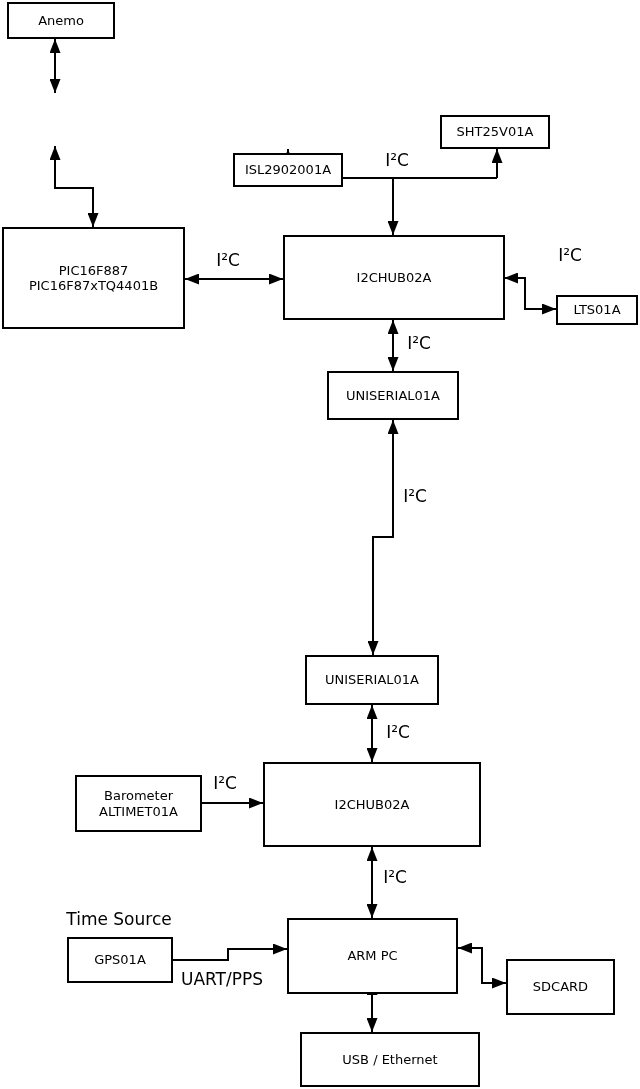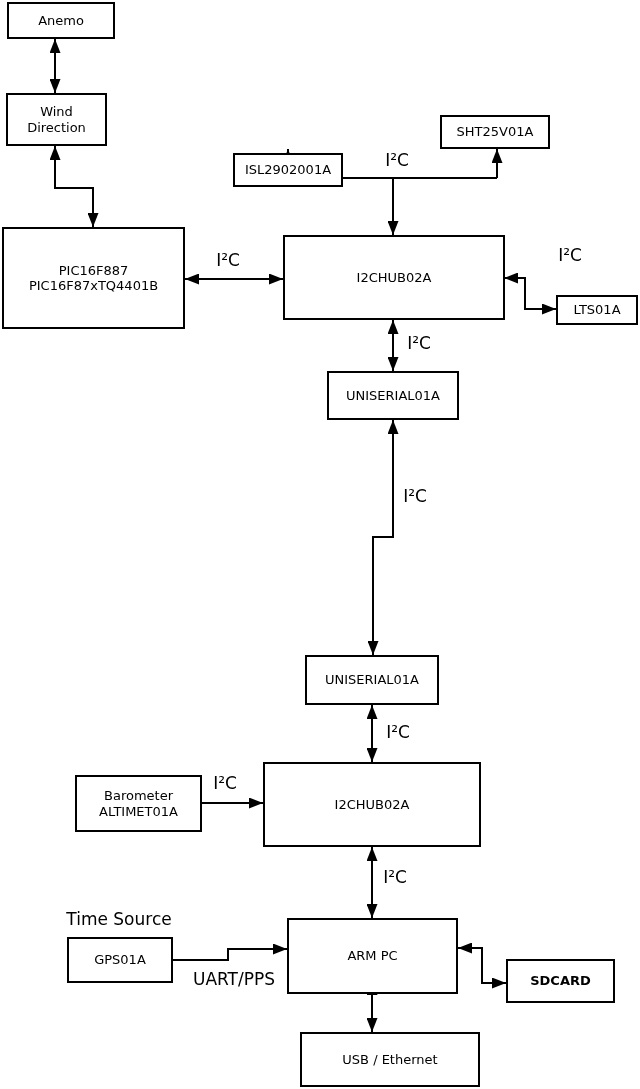--- a/index.html
+++ b/index.html
@@ -57,22 +57,20 @@
     <polyline points="372,705 372,762" marker-start="url(#ah)" marker-end="url(#ah)"></polyline>
     <polyline points="186,803 263,803" marker-start="url(#ah)" marker-end="url(#ah)"></polyline>
     <polyline points="372,847 372,918" marker-start="url(#ah)" marker-end="url(#ah)"></polyline>
     <polyline points="173,960 228,960 228,949 287,949" marker-end="url(#ah)"></polyline>
     <polyline points="458,948 482,948 482,983 506,983" marker-start="url(#ah)" marker-end="url(#ah)"></polyline>
     <polyline points="372,981 372,1032" marker-start="url(#ah)" marker-end="url(#ah)"></polyline>
   </svg>
 
   <div class="node" style="left:7px;top:2px;width:108px;height:37px;">Anemo</div>
 
-  <div class="node" style="left:6px;top:93px;width:101px;height:53px;">Wind
-Direction</div>
 
   <div class="node" style="left:2px;top:227px;width:183px;height:102px;">PIC16F887
 PIC16F87xTQ4401B</div>
 
   <div class="node" style="left:233px;top:115px;width:110px;height:34px;margin-top:38px;">ISL2902001A</div>
 
   <div class="node" style="left:440px;top:115px;width:110px;height:34px;">SHT25V01A</div>
 
   <div class="node" style="left:283px;top:235px;width:222px;height:85px;">I2CHUB02A</div>
 
@@ -84,37 +82,37 @@
 
   <div class="node" style="left:263px;top:762px;width:218px;height:85px;">I2CHUB02A</div>
 
   <div class="node" style="left:75px;top:775px;width:127px;height:57px;">Barometer
 ALTIMET01A</div>
 
   <div class="node" style="left:67px;top:937px;width:106px;height:46px;">GPS01A</div>
 
   <div class="node" style="left:287px;top:918px;width:171px;height:76px;">ARM PC</div>
 
-  <div class="node" style="left:506px;top:959px;width:109px;height:44px;font-weight:bold;">SDCARD</div>
+  <div class="node" style="left:506px;top:959px;width:109px;height:56px;">SDCARD</div>
 
   <div class="node" style="left:282px;top:1032px;width:180px;height:55px;margin-left:18px;">USB / Ethernet</div>
 
   <div class="edge-label" style="left:397px;top:160px;">I²C</div>
 
   <div class="edge-label" style="left:228px;top:260px;">I²C</div>
 
   <div class="edge-label" style="left:570px;top:255px;">I²C</div>
 
   <div class="edge-label" style="left:419px;top:343px;">I²C</div>
 
   <div class="edge-label" style="left:415px;top:496px;">I²C</div>
 
   <div class="edge-label" style="left:398px;top:732px;">I²C</div>
 
   <div class="edge-label" style="left:225px;top:783px;">I²C</div>
 
   <div class="edge-label" style="left:395px;top:877px;">I²C</div>
 
-  <div class="edge-label" style="left:234px;top:979px;text-align:right;">UART/PPS</div>
+  <div class="edge-label" style="left:222px;top:979px;text-align:right;">UART/PPS</div>
 
   <div class="edge-label" style="left:119px;top:919px;">Time Source</div>
 
 </div>
 
 </body></html>

